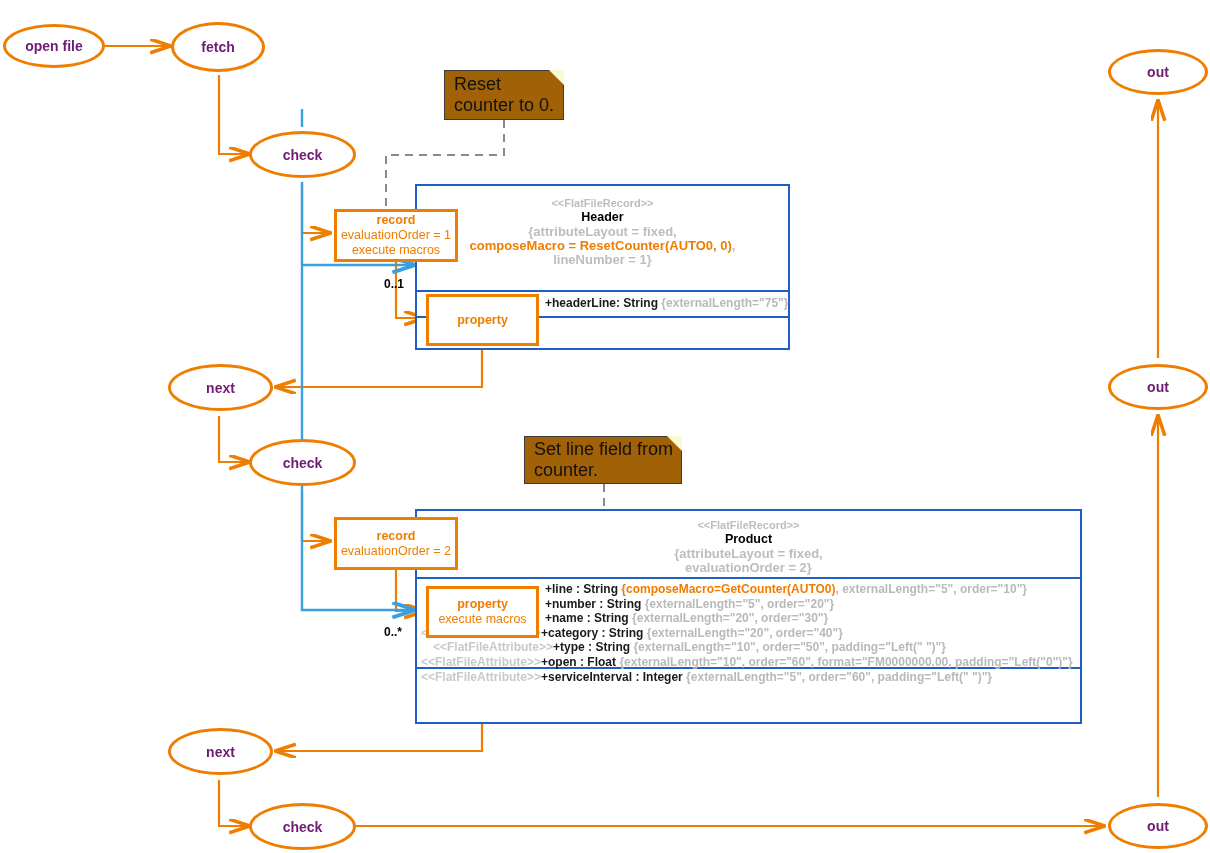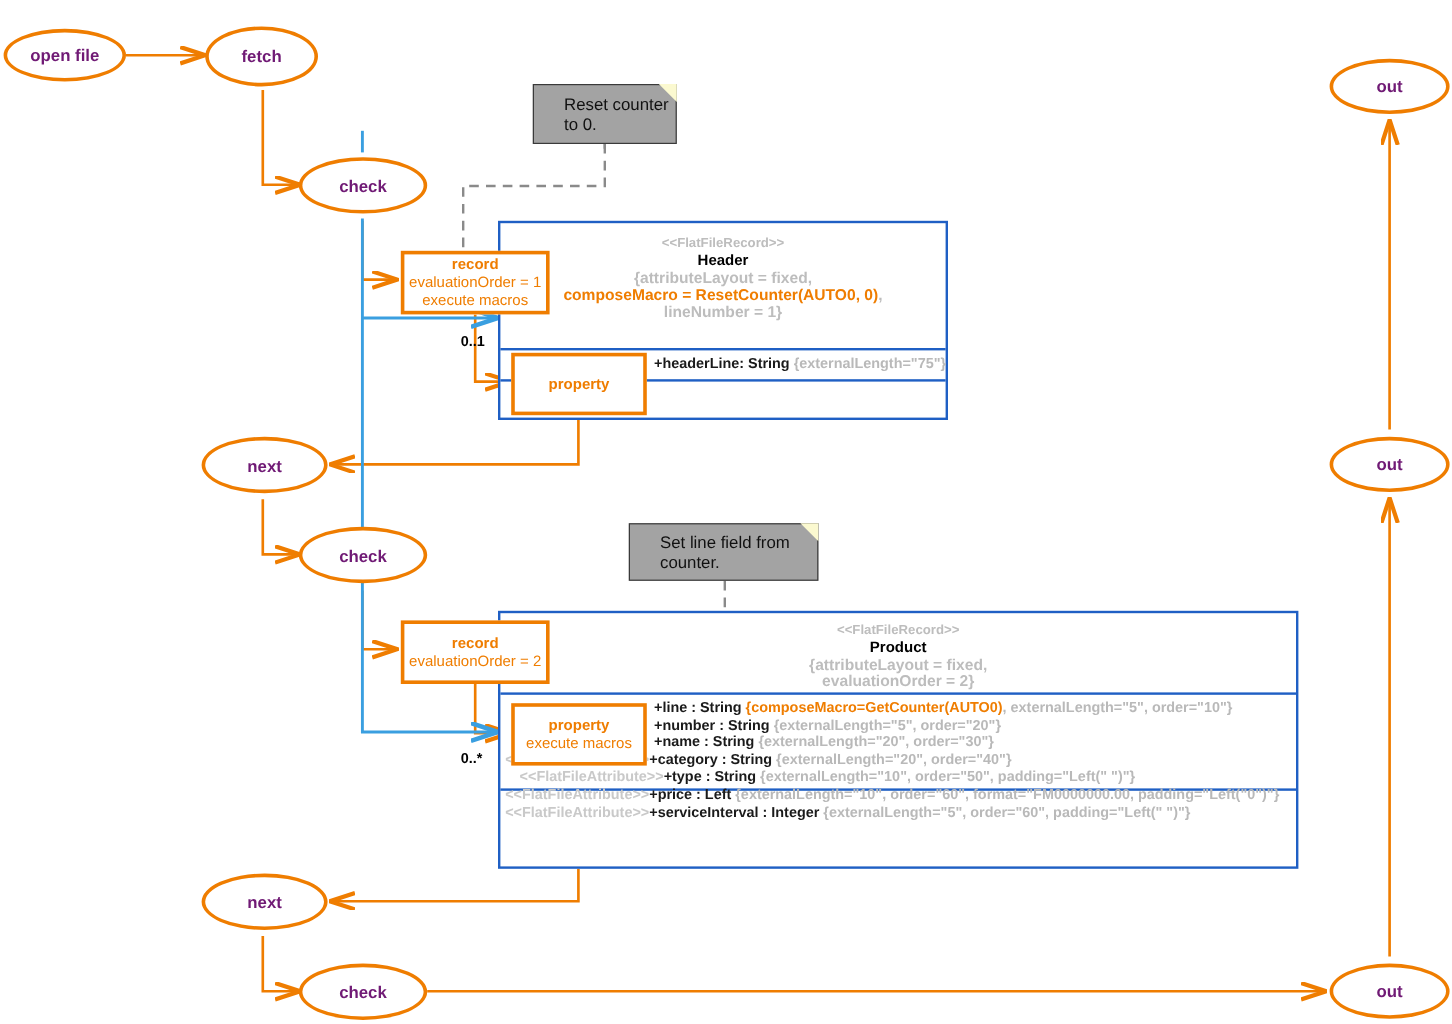--- a/index.html
+++ b/index.html
@@ -30,22 +30,22 @@
             color:#701a75;font-weight:bold;font-size:14px;}
 
   
   .act-box{position:absolute;box-sizing:border-box;border:3px solid #ef7d00;background:#fff;
            display:flex;flex-direction:column;align-items:center;justify-content:center;
            color:#ef7d00;font-weight:bold;font-size:12.5px;line-height:15px;text-align:center;}
   .act-box .t1{font-weight:bold;}
   .act-box .t2{font-weight:normal;}
 
   
-  .note{position:absolute;box-sizing:border-box;background:#a3a3a3;border:1px solid #3a3a3a;
-        font-size:14px;color:#111;display:flex;align-items:center;padding-left:25px;}
+  .note{position:absolute;box-sizing:border-box;background:#a16207;border:1px solid #3a3a3a;
+        font-size:18px;color:#111;display:flex;align-items:center;padding-left:9px;}
   .note .foldtri{position:absolute;right:-1px;top:-1px;width:0;height:0;
         border-left:15px solid transparent;border-top:15px solid #fbf9d0;}
 
   
   .mult{position:absolute;font-size:12px;color:#000;font-weight:bold;}
 </style>
 </head>
 <body>
 
 <div id="stage">
@@ -126,39 +126,39 @@
 
   <div class="uml-class" style="left:415px;top:509px;width:667px;height:215px;">
     <div class="uml-comp first" style="height:66px;padding-top:7px;">
       <div class="cls-stereo">&lt;&lt;FlatFileRecord&gt;&gt;</div>
       <div class="cls-name">Product</div>
       <div class="cls-props">
         <div>{attributeLayout = fixed,</div>
         <div>evaluationOrder = 2}</div>
       </div>
     </div>
-    <div class="uml-comp" style="height:80px;position:relative;">
+    <div class="uml-comp" style="height:90px;position:relative;">
       <div class="attr-list" style="padding-top:3px;">
         <div class="attr-row" style="padding-left:128px;">
           <span class="nm">+line : String </span><span class="macro">{composeMacro=GetCounter(AUTO0)</span><span class="tags">, externalLength="5", order="10"}</span>
         </div>
         <div class="attr-row" style="padding-left:128px;">
           <span class="nm">+number : String </span><span class="tags">{externalLength="5", order="20"}</span>
         </div>
         <div class="attr-row" style="padding-left:128px;">
           <span class="nm">+name : String </span><span class="tags">{externalLength="20", order="30"}</span>
         </div>
         <div class="attr-row" style="padding-left:4px;">
           <span class="stereo">&lt;&lt;FlatFileAttribute&gt;&gt;</span><span class="nm">+category : String </span><span class="tags">{externalLength="20", order="40"}</span>
         </div>
         <div class="attr-row" style="padding-left:16px;">
           <span class="stereo">&lt;&lt;FlatFileAttribute&gt;&gt;</span><span class="nm">+type : String </span><span class="tags">{externalLength="10", order="50", padding="Left(" ")"}</span>
         </div>
         <div class="attr-row" style="padding-left:4px;">
-          <span class="stereo">&lt;&lt;FlatFileAttribute&gt;&gt;</span><span class="nm">+price : Left </span><span class="tags">{externalLength="10", order="60", format="FM0000000.00, padding="Left("0")"}</span>
+          <span class="stereo">&lt;&lt;FlatFileAttribute&gt;&gt;</span><span class="nm">+open : Float </span><span class="tags">{externalLength="10", order="60", format="FM0000000.00, padding="Left("0")"}</span>
         </div>
         <div class="attr-row" style="padding-left:4px;">
           <span class="stereo">&lt;&lt;FlatFileAttribute&gt;&gt;</span><span class="nm">+serviceInterval : Integer </span><span class="tags">{externalLength="5", order="60", padding="Left(" ")"}</span>
         </div>
       </div>
     </div>
     <div class="uml-comp" style="height:36px;"></div>
   </div>
 
   <div class="note" style="left:444px;top:70px;width:120px;height:50px;">

